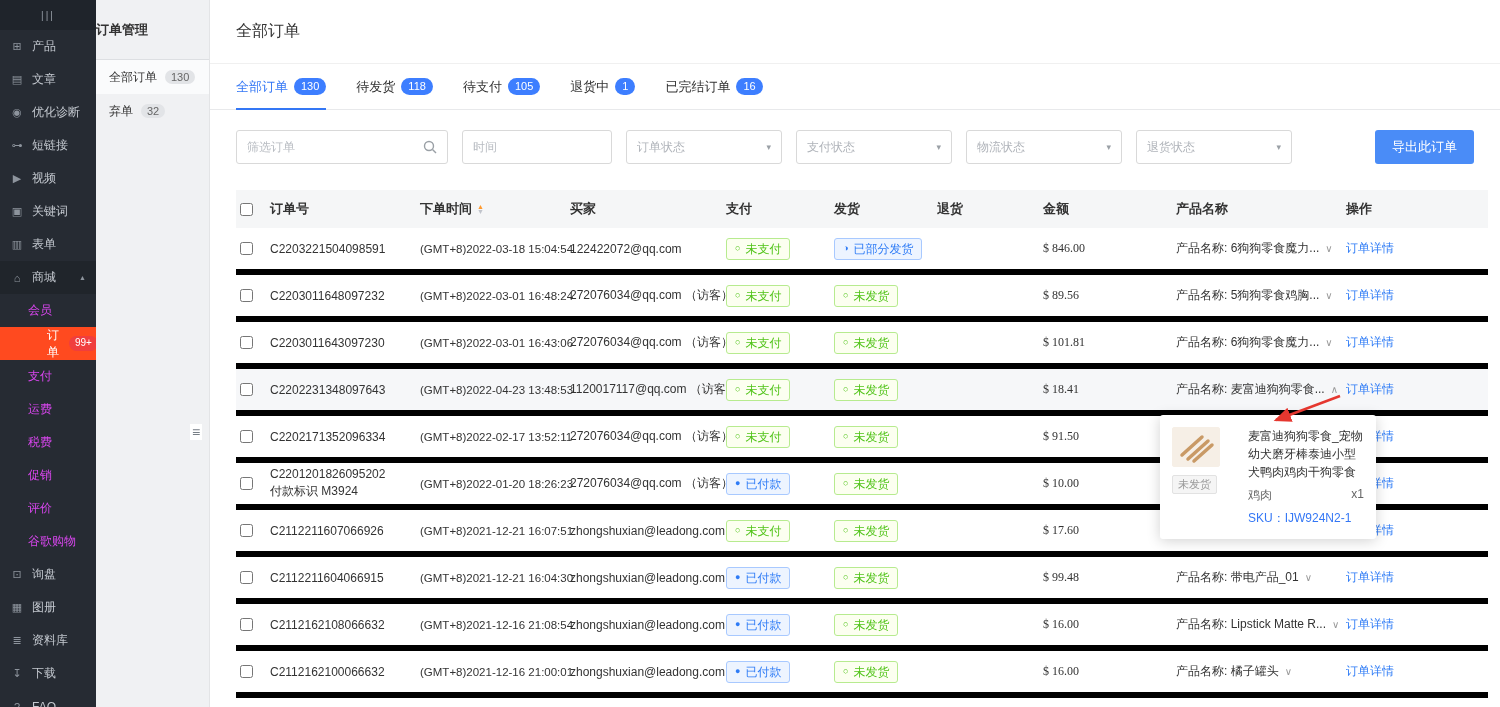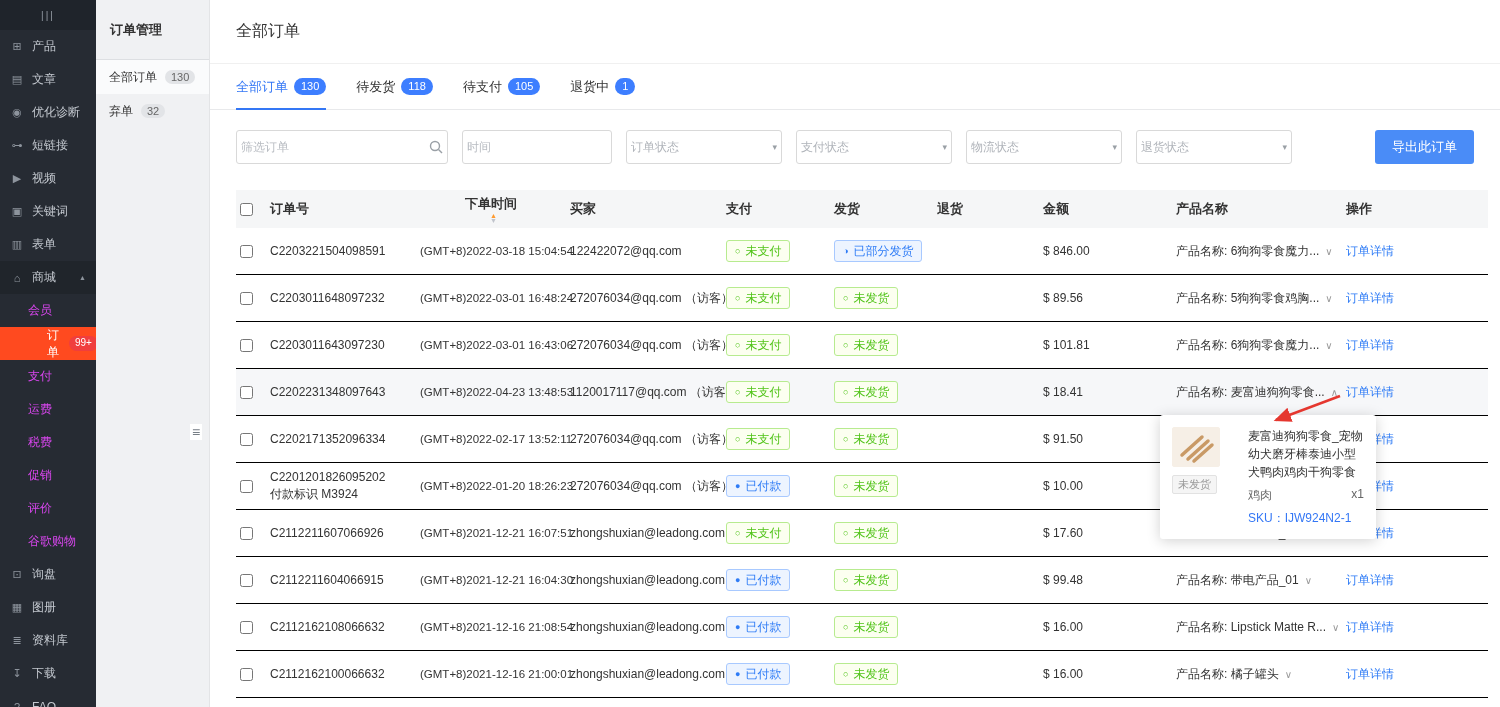--- a/index.html
+++ b/index.html
@@ -18,21 +18,21 @@
   .s-caret { margin-left:auto; font-size:7px; color:#8d949d; }
   .side-sub { height:33px; display:flex; align-items:center; padding-left:28px;
               font-size:12px; color:#d946ef; cursor:pointer; }
   .side-sub.active { background:#ff4a1f; color:#fff;padding-left:47px; }
   .badge99 { margin-left:10px; background:#f03e3e; color:#fff; font-size:10px;
              border-radius:9px; padding:1px 6px; line-height:1.25; }
 
   
   .panel { position:absolute; left:96px; top:0; width:114px; height:707px;
            background:#f0f1f3; border-right:1px solid #e3e4e6; }
-  .panel-header { height:60px; display:flex; align-items:center; padding-left:14px;
+  .panel-header { height:60px; display:flex; align-items:center; 
                   font-size:13px; font-weight:bold; color:#333; border-bottom:1px solid #dddfe2; }
   .panel-item { height:34px; display:flex; align-items:center; gap:8px; padding:0 13px;
                 font-size:12px; color:#333; cursor:pointer; }
   .panel-item.active { background:#fafbfc; }
   .count-pill { background:#e2e4e7; color:#666; font-size:11px; border-radius:9px; padding:1px 6px; }
   .panel-toggle { position:absolute; left:190px; top:424px; font-size:14px; color:#777e86;
                   z-index:3; cursor:pointer; background:#fff; line-height:1; padding:1px 2px; }
 
   
   .main { position:absolute; left:210px; top:0; width:1290px; height:707px; background:#fff; }
@@ -44,51 +44,51 @@
          cursor:pointer; position:relative; }
   .tab.active { color:#3477f5; }
   .tab.active::after { content:""; position:absolute; left:0; right:0; bottom:-1px; height:2px; background:#3477f5; }
   .tab-pill { background:#3d7eff; color:#fff; font-size:11px; border-radius:10px;
               padding:1px 7px; min-width:16px; text-align:center; line-height:1.4; }
 
   
   .filters { display:flex; align-items:center; gap:14px; margin:20px 26px 0; }
   .selwrap { display:contents; }
   .f-input { height:34px; border:1px solid #d9d9d9; border-radius:3px; background:#fff;
-             display:flex; align-items:center; padding:0 4px; font-size:12px; color:#333; }
+             display:flex; align-items:center; padding:0 10px; font-size:12px; color:#333; }
   .f-search { width:212px; justify-content:space-between; }
   .f-search input, .f-time input { border:none; outline:none; font-size:12px; color:#333;
              font-family:inherit; background:transparent; }
   .f-search input { width:162px; }
   input::placeholder { color:#b8bcc2; }
   .f-time { width:150px; }
   .f-time input { width:100%; }
   .f-select { width:156px; justify-content:space-between; color:#b0b4ba; cursor:pointer; }
   .sel-caret { color:#9aa0a6; font-size:9px; }
   .export-btn { margin-left:auto; height:34px; background:#4a8cf7; border:none; border-radius:3px;
                 color:#fff; font-size:13px; padding:0 17px; cursor:pointer; font-family:inherit; }
 
   
   .table { margin:26px 12px 0 26px; }
   .thead { height:38px; background:#f5f6f7; display:flex; align-items:center;
            font-size:13px; font-weight:bold; color:#333; }
-  .trow { height:47px; display:flex; align-items:center; border-bottom:1px solid #000000;
+  .trow { height:47px; display:flex; align-items:center; border-bottom:6px solid #000000;
           font-size:12px; color:#333; }
   .trow.hl { background:#f6f7f9; }
   .cell { display:flex; align-items:center; padding-right:8px; }
   .c-check   { width:34px;  padding-left:4px; }
   .c-check input { width:13px; height:13px; cursor:pointer; }
   .c-order   { width:150px; flex-direction:column; justify-content:center; align-items:flex-start; gap:2px; }
   .c-time    { width:150px; font-size:11.5px; white-space:nowrap; }
-  .thead .c-time { font-size:13px;flex-direction:column; }
+  .thead .c-time { font-size:13px; }
   .c-buyer   { width:156px; white-space:nowrap; }
   .c-pay     { width:108px; }
   .c-ship    { width:103px; }
   .c-return  { width:106px; }
-  .c-amount  { width:133px; }
+  .c-amount  { width:133px;font-family:Liberation Serif, serif; }
   .c-product { width:170px; white-space:nowrap; }
   .c-action  { flex:1; }
   .sort { display:inline-flex; flex-direction:column; margin-left:5px; }
   .sort span { font-size:7px; line-height:5px; }
   .sort .up { color:#ff9a2e; } .sort .dn { color:#c0c4cc; }
 
   .badge { display:inline-flex; align-items:center; gap:5px; height:22px; padding:0 8px;
            border:1px solid; border-radius:3px; font-size:12px; line-height:1; white-space:nowrap; }
   .badge .dot { font-size:9px; line-height:1; }
   .badge.green { color:#52c41a; border-color:#b7eb8f; background:#fcfff0; }
@@ -225,20 +225,24 @@
         <span>待发货</span>
         <span class="tab-pill">118</span>
       </div>
       <div class="tab">
         <span>待支付</span>
         <span class="tab-pill">105</span>
       </div>
       <div class="tab">
         <span>退货中</span>
         <span class="tab-pill">1</span>
+      </div>
+      <div class="tab">
+        <span>已完结订单</span>
+        <span class="tab-pill">16</span>
       </div>
     </div>
 
   <div class="filters">
     <div class="f-input f-search">
       <input placeholder="筛选订单" style="">
       <svg width="14" height="14" viewBox="0 0 14 14">
         <circle cx="6" cy="6" r="4.5" fill="none" stroke="#9aa0a6" stroke-width="1.4"></circle>
         <line x1="9.5" y1="9.5" x2="13" y2="13" stroke="#9aa0a6" stroke-width="1.4"></line>
       </svg>

